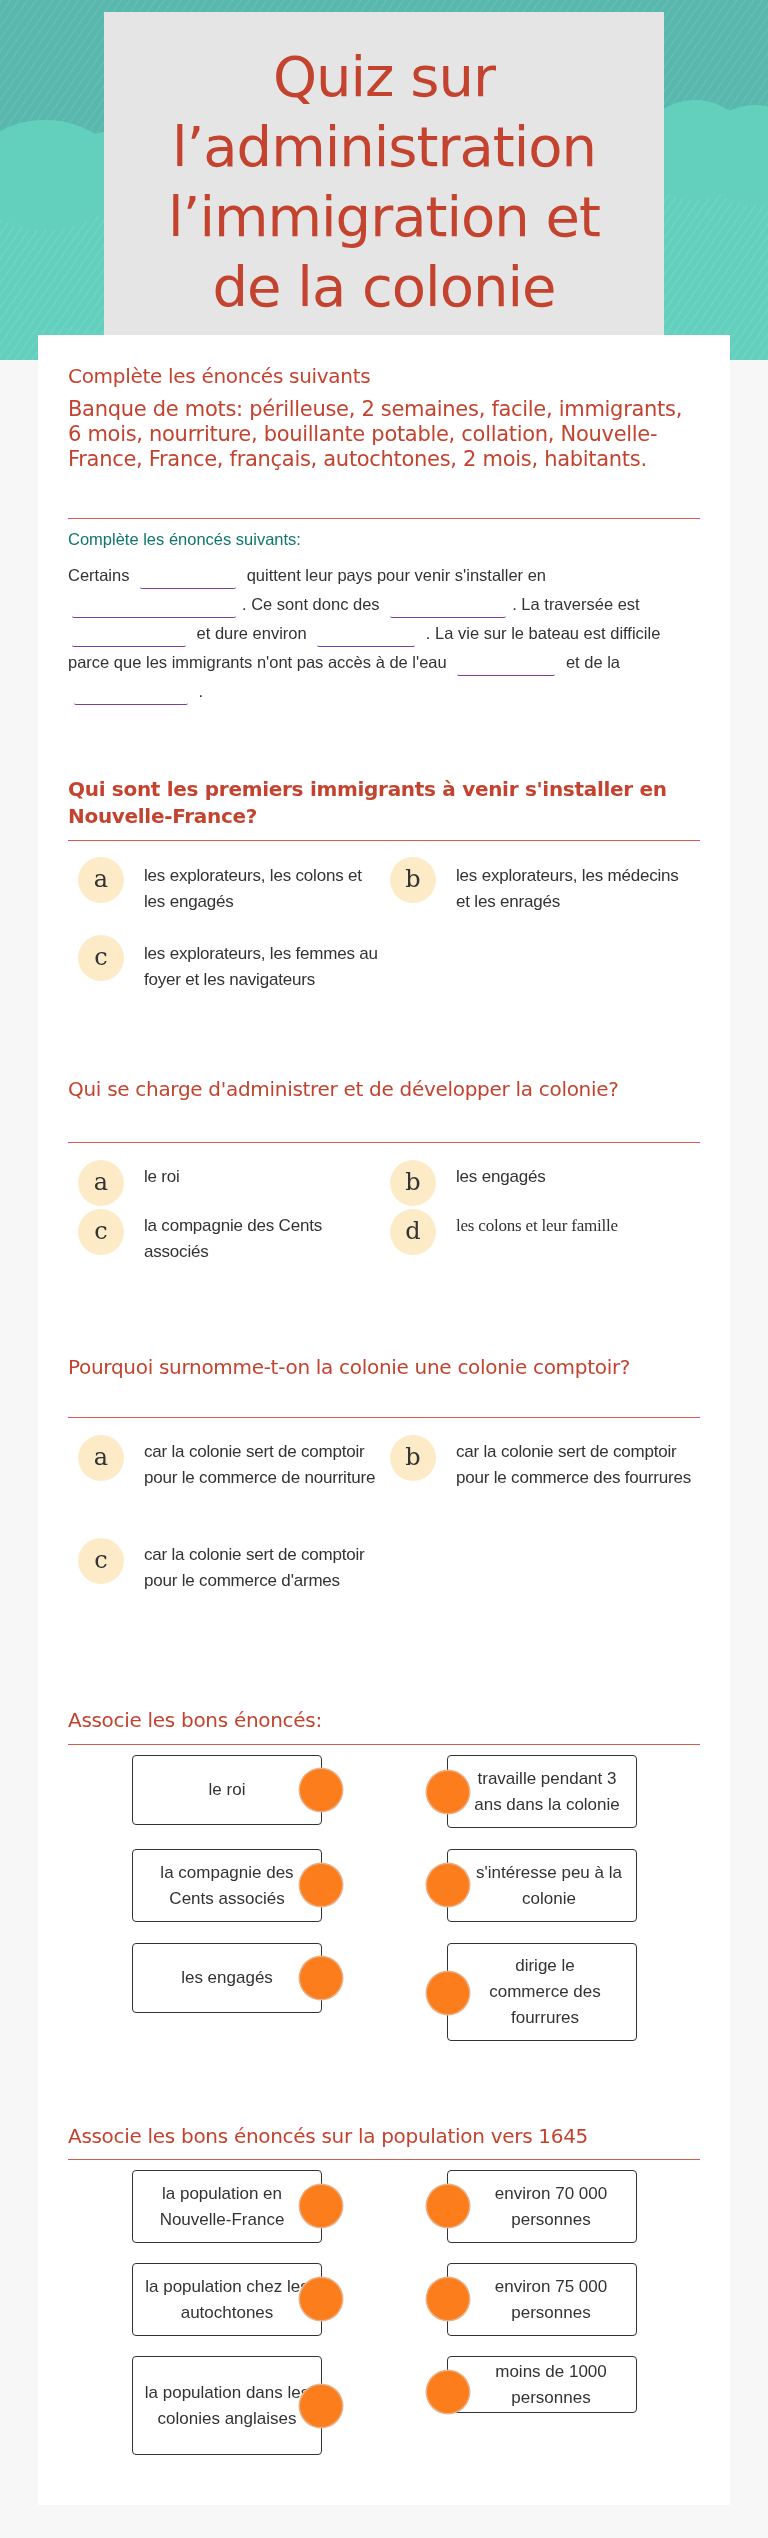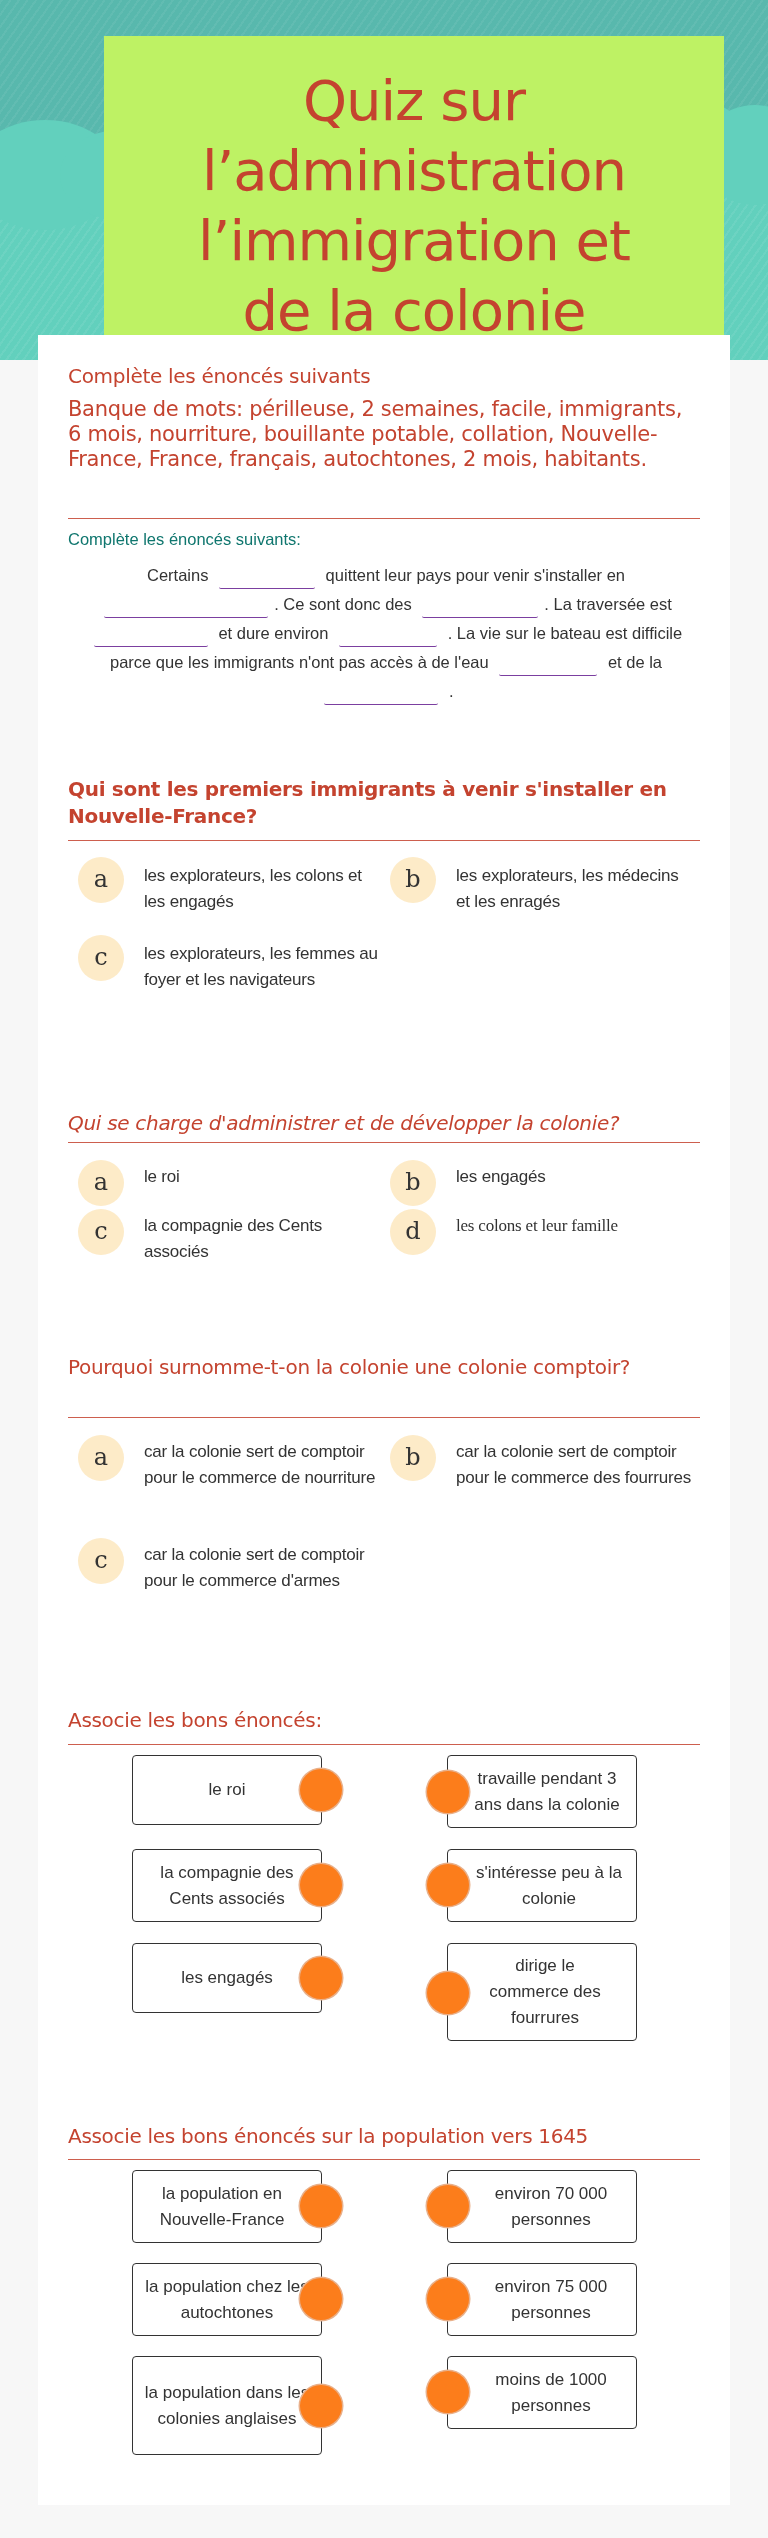--- a/index.html
+++ b/index.html
@@ -15,22 +15,22 @@
     overflow: hidden;
   }
   .hero .cloud {
     position: absolute; background: #62d0bd; border-radius: 50%;
   }
   .hero .cloud-base {
     position: absolute; left: 0; top: 155px; width: 768px; height: 205px; background: #62d0bd;
     background-image: repeating-linear-gradient(-55deg, rgba(255,255,255,0.07) 0 2px, rgba(0,0,0,0) 2px 7px);
   }
   .title-box {
-    position: absolute; left: 104px; top: 36px; width: 620px; height: 325px;
-    background: #bef264;
+    position: absolute; left: 104px; top: 12px; width: 560px; height: 325px;
+    background: #e5e5e5;
   }
   .title-box h1 {
     margin: 0; position: absolute; left: 0; right: 0; top: 30px;
     text-align: center; color: #c4432f; font-weight: normal;
     font-family: "DejaVu Sans", sans-serif; font-size: 56px; line-height: 70px;
     letter-spacing: -1px;
   }
   .card {
     position: absolute; left: 38px; top: 335px; width: 692px; height: 2170px;
     background: #ffffff;
@@ -94,21 +94,21 @@
   </h1>
 </div>
 
 <div class="card">
 
   <h2 class="sec-head" style="top:28px;">Complète les énoncés suivants</h2>
   <div class="word-bank" style="top:62px;">Banque de mots: périlleuse, 2 semaines, facile, immigrants, 6 mois, nourriture, bouillante potable, collation, Nouvelle-France, France, français, autochtones, 2 mois, habitants.</div>
   <div class="divider" style="top:183px;"></div>
   <div class="abs body-text" style="left:30px; top:190px; font-size:16.5px;">Complète les énoncés suivants:</div>
 
-  <div class="fill-para" style="top:226px;text-align:center;">
+  <div class="fill-para" style="top:226px;">
     <span>Certains</span>
     <span class="blank" style="width:96px;"></span>
     <span>quittent leur pays pour venir s'installer en</span>
     <br>
     <span class="blank" style="width:164px; margin-left:4px;"></span><span>. Ce sont donc des</span>
     <span class="blank" style="width:116px;"></span><span>. La traversée est</span>
     <br>
     <span class="blank" style="width:114px; margin-left:4px;"></span>
     <span>et dure environ</span>
     <span class="blank" style="width:98px;"></span>
@@ -127,21 +127,21 @@
   </div>
   <div class="opt" style="left:352px; top:522px;">
     <div class="badge">b</div>
     <div class="opt-text">les explorateurs, les médecins et les enragés</div>
   </div>
   <div class="opt" style="left:40px; top:600px;">
     <div class="badge">c</div>
     <div class="opt-text">les explorateurs, les femmes au foyer et les navigateurs</div>
   </div>
 
-  <h2 class="sec-head" style="top:775px;font-style:italic;">Qui se charge d'administrer et de développer la colonie?</h2>
+  <h2 class="sec-head" style="top:741px;">Qui se charge d'administrer et de développer la colonie?</h2>
   <div class="divider" style="top:807px;"></div>
   <div class="opt" style="left:40px; top:825px;">
     <div class="badge">a</div>
     <div class="opt-text" style="top:4px;">le roi</div>
   </div>
   <div class="opt" style="left:352px; top:825px;">
     <div class="badge">b</div>
     <div class="opt-text" style="top:4px;">les engagés</div>
   </div>
   <div class="opt" style="left:40px; top:874px;">
@@ -194,15 +194,15 @@
   <div class="mbox" style="left:409px; top:1835px; width:190px; height:73px; padding-left:26px;">environ 70 000 personnes</div>
   <div class="dot" style="left:389px; top:1850px;"></div>
 
   <div class="mbox" style="left:94px; top:1928px; width:190px; height:73px;">la population chez les autochtones</div>
   <div class="dot" style="left:262px; top:1943px;"></div>
   <div class="mbox" style="left:409px; top:1928px; width:190px; height:73px; padding-left:26px;">environ 75 000 personnes</div>
   <div class="dot" style="left:389px; top:1943px;"></div>
 
   <div class="mbox" style="left:94px; top:2021px; width:190px; height:99px;">la population dans les colonies anglaises</div>
   <div class="dot" style="left:262px; top:2050px;"></div>
-  <div class="mbox" style="left:409px; top:2021px; width:190px; height:73px; padding-left:26px;">moins de 1000 personnes</div>
+  <div class="mbox" style="left:409px; top:2021px; width:190px; height:57px; padding-left:26px;">moins de 1000 personnes</div>
   <div class="dot" style="left:389px; top:2036px;"></div>
 </div>
 
 </body></html>

